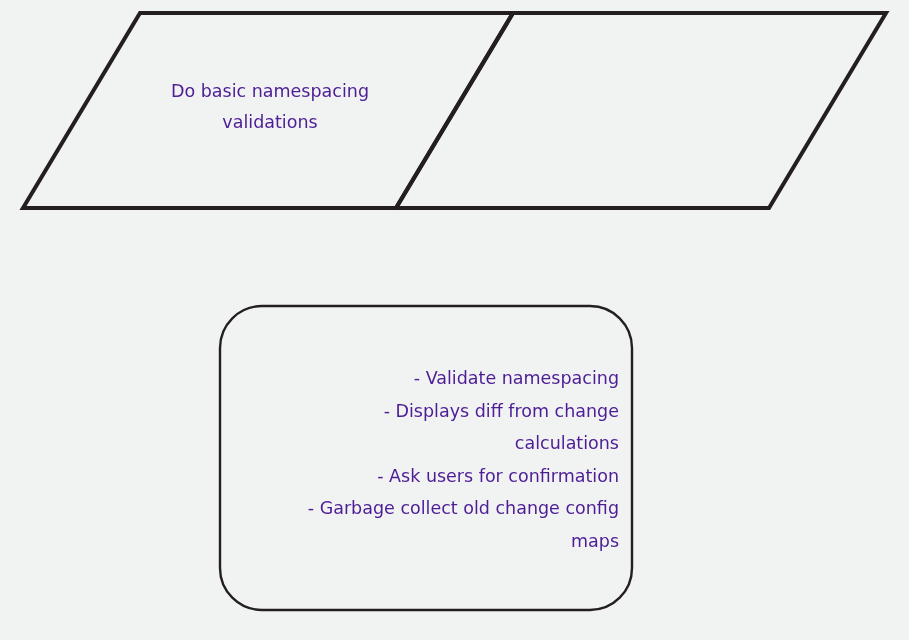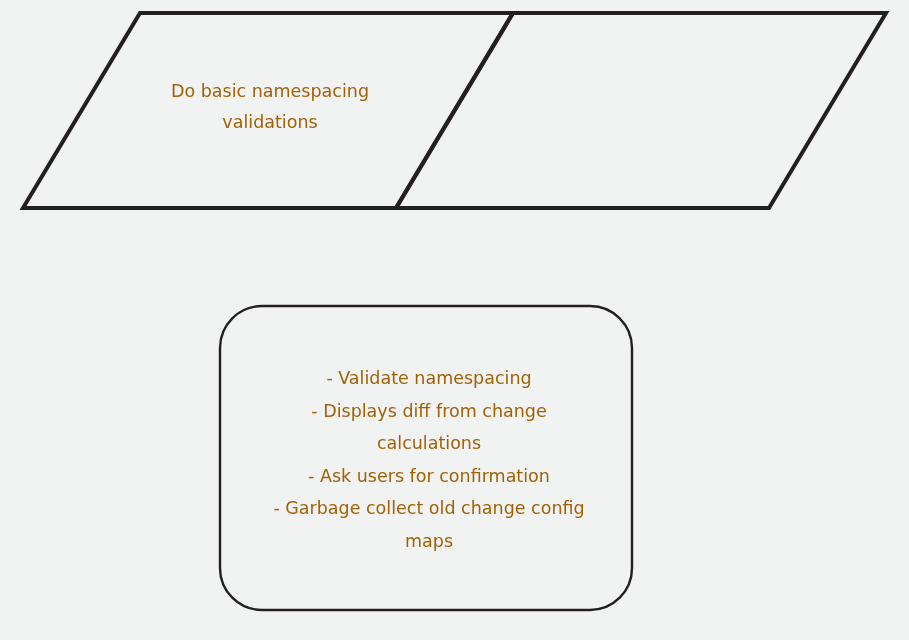--- a/index.html
+++ b/index.html
@@ -34,45 +34,45 @@
   .text-layer {
     position: absolute;
     left: 0;
     top: 0;
     width: 909px;
     height: 640px;
   }
 
   .node-label {
     position: absolute;
-    color: #a16207;
+    color: #4c1d95;
     font-size: 17.5px;
     line-height: 31px;
     white-space: pre-line;
   }
 
   .label-parallelogram-left {
     left: 145px;
     top: 76px;
     width: 250px;
     text-align: center;
   }
 
   .label-parallelogram-right {
     left: 518px;
     top: 76px;
     width: 250px;
     text-align: center;
   }
 
   .label-rounded-box {
-    left: 229px;
+    left: 219px;
     top: 362px;
     width: 400px;
-    text-align: center;
+    text-align: right;
     line-height: 32.5px;
   }
 </style>
 </head>
 <body>
 
 <div id="canvas">
 
   <svg class="shapes-layer" viewBox="0 0 909 640" width="909" height="640">
 

